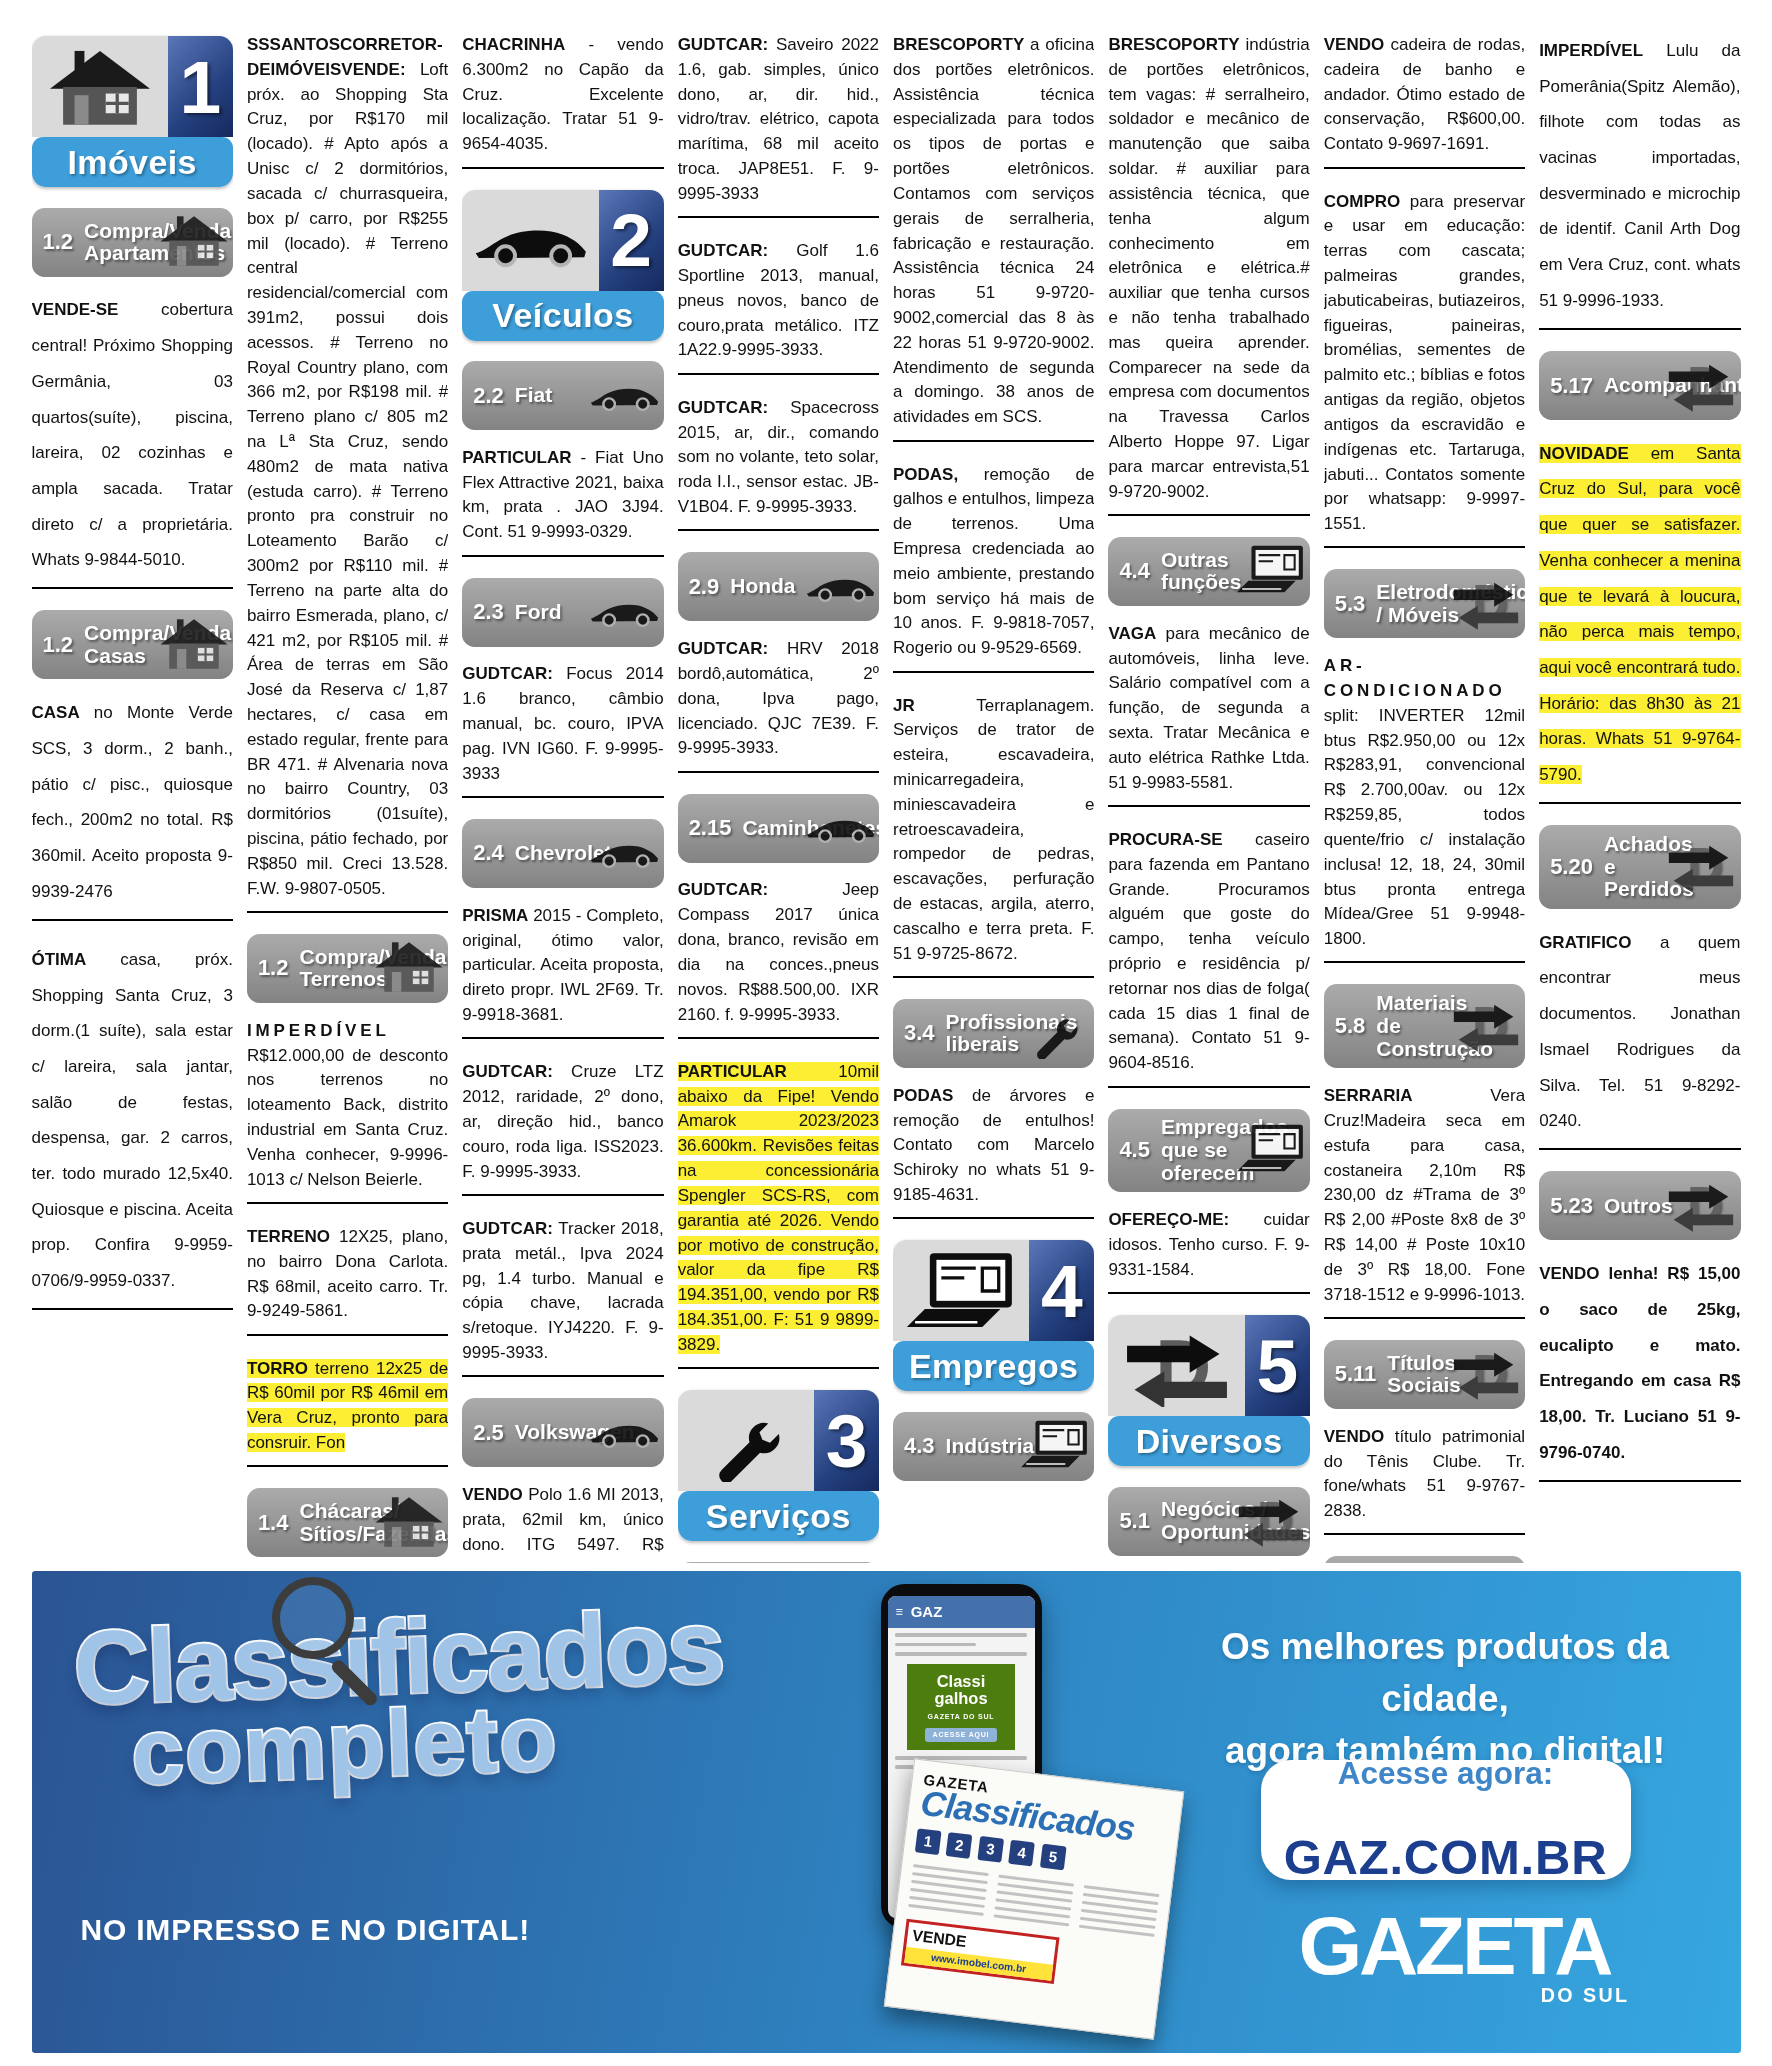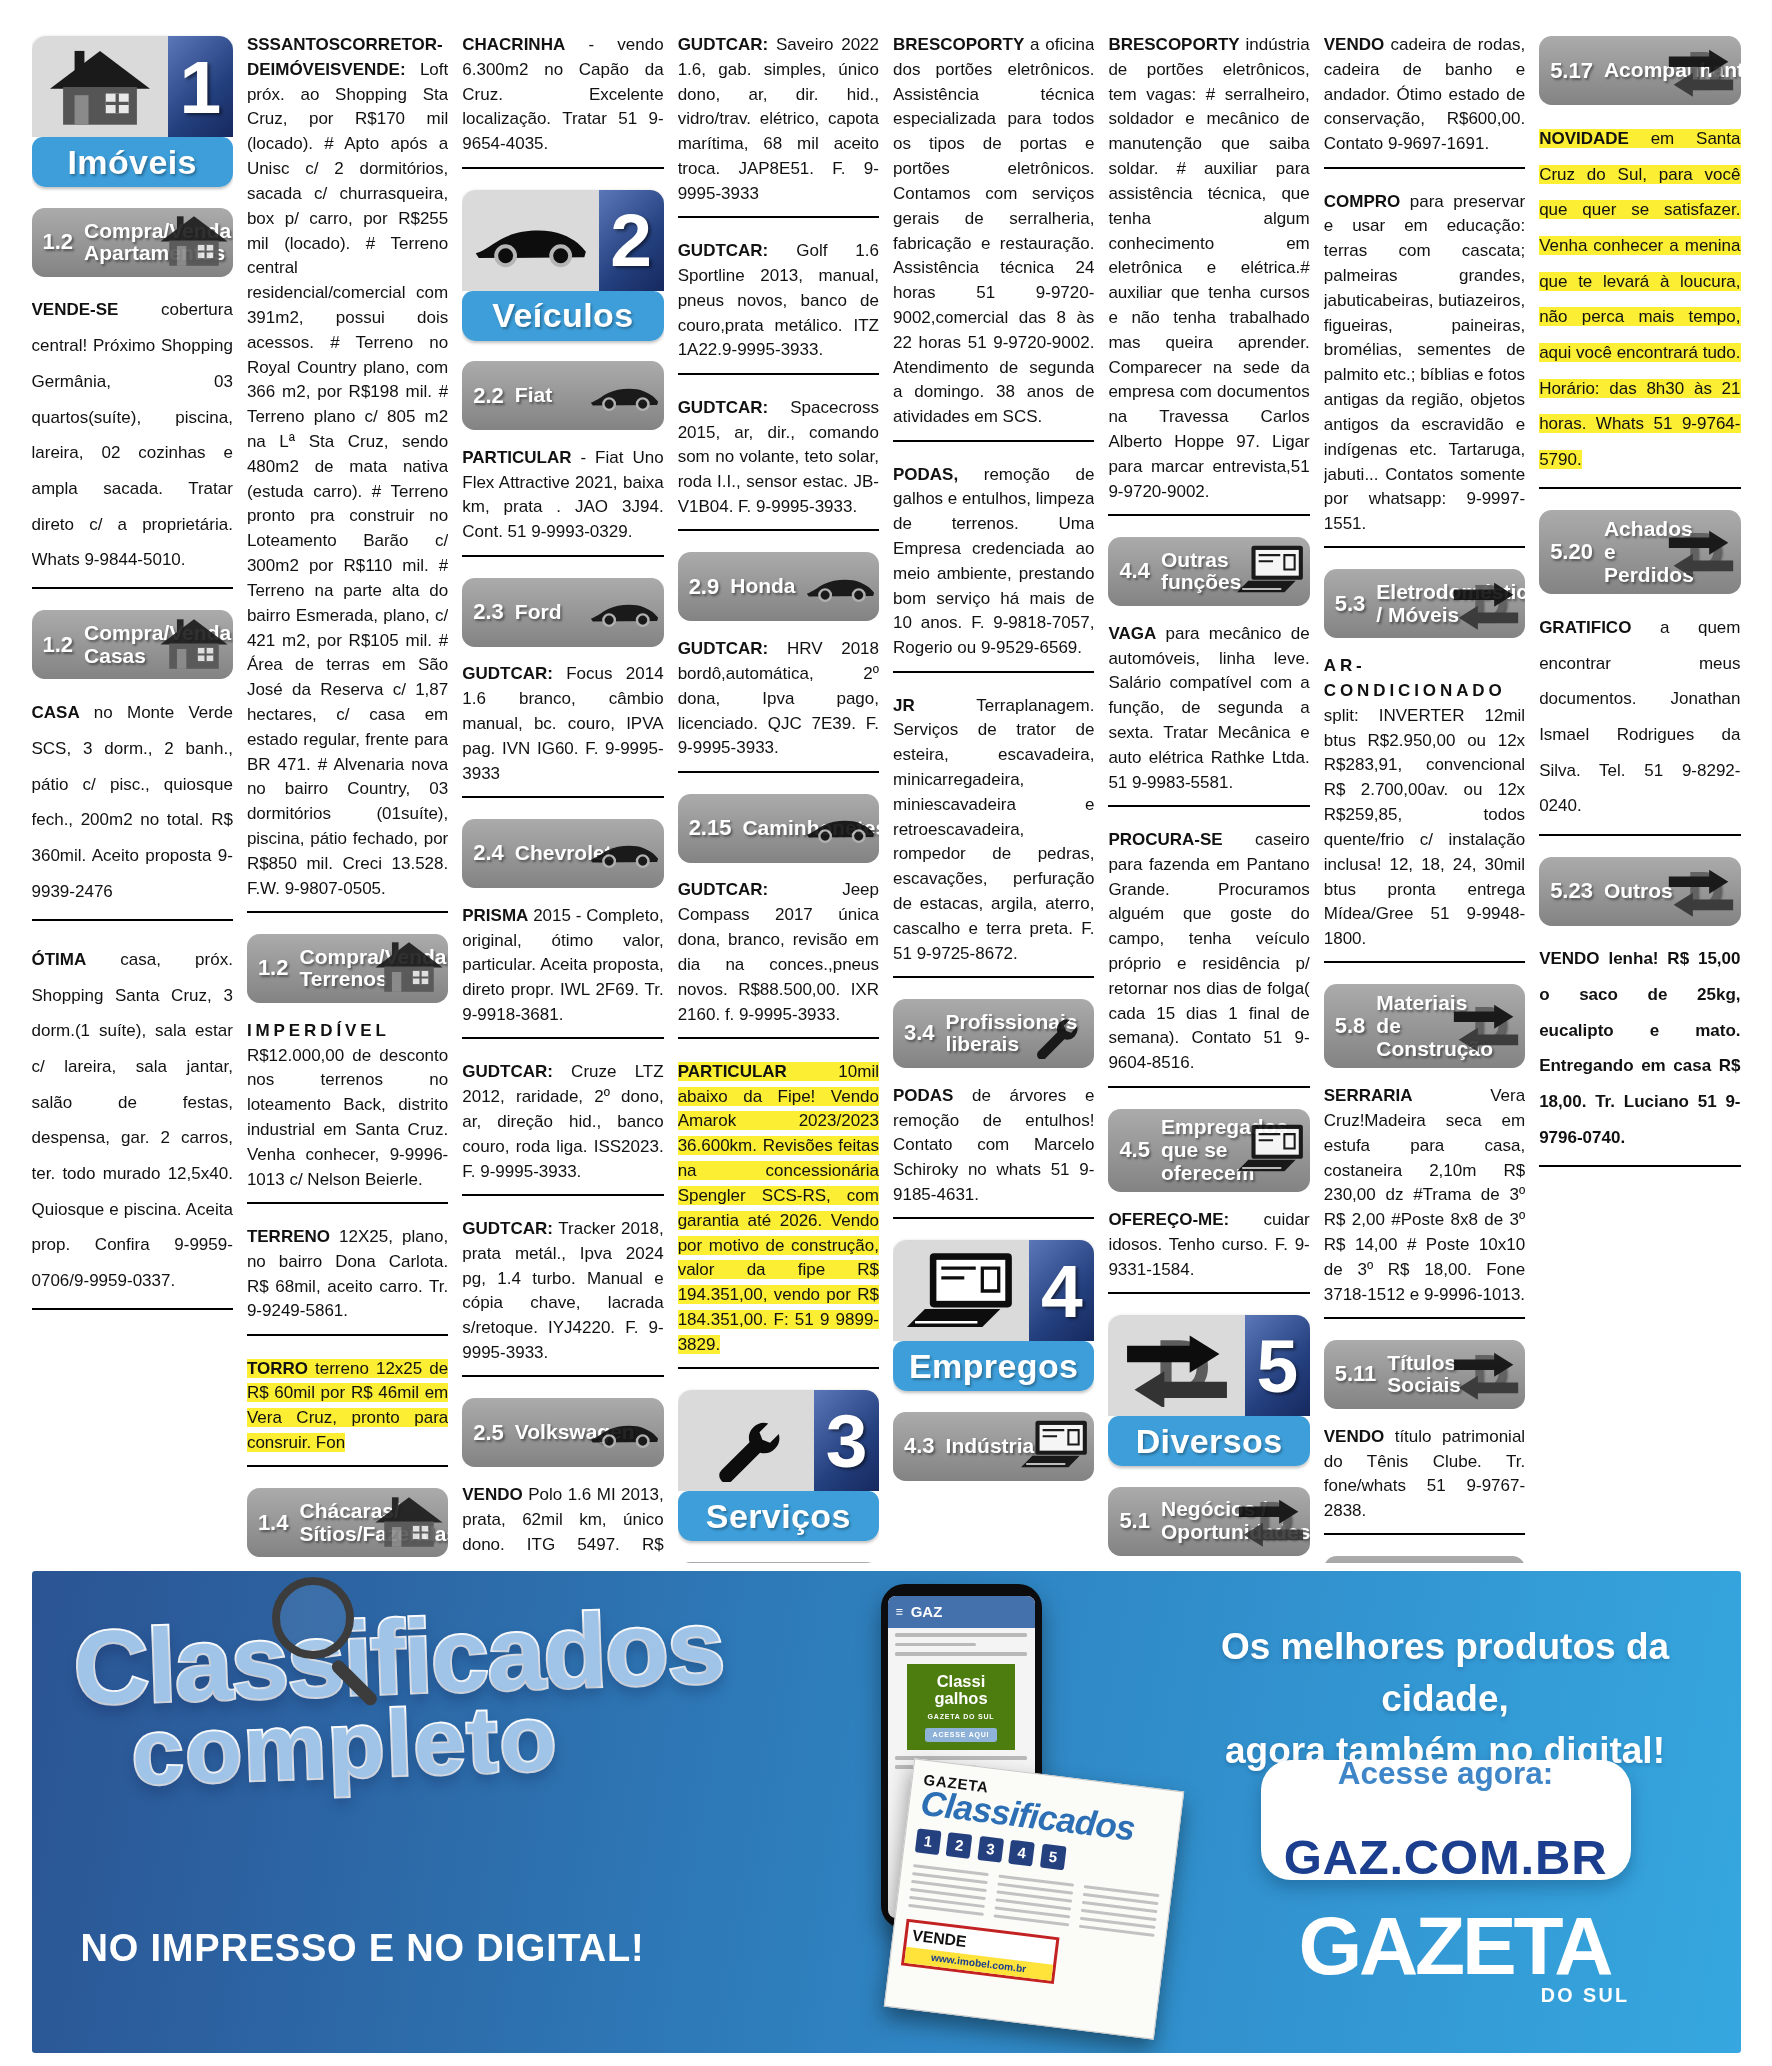--- a/index.html
+++ b/index.html
@@ -45,21 +45,21 @@
   .bn-headline { position:absolute; left:43px; top:27px; transform:rotate(-2deg);
                  font-weight:bold; color:#9fc4e8;
                  -webkit-text-stroke:3.9px #ffffff; paint-order:stroke fill;
                  text-shadow:0 7.9px 12.6px rgba(15,35,80,.35); }
   .bn-h1 { font-size:104px; letter-spacing:-1.6px; }
   .bn-h2 { font-size:93px; margin:-27px 0 0 55px; letter-spacing:1.6px; }
   .bn-mag { position:absolute; left:240px; top:6.3px; width:82px; height:82px;
             border:8.7px solid #3c3c3c; border-radius:50%; background:rgba(255,255,255,.08); }
   .bn-mag::after { content:''; position:absolute; width:12.6px; height:58px; background:#3c3c3c;
                    left:68px; top:69px; transform:rotate(-45deg); border-radius:6.3px; }
-  .bn-tagline { position:absolute; left:49px; top:356px; font-size:38px; font-weight:bold; color:#fff; letter-spacing:0.8px; }
+  .bn-tagline { position:absolute; left:49px; top:342px; font-size:30px; font-weight:bold; color:#fff; letter-spacing:0.8px; }
 
   .bn-phone { position:absolute; left:849px; top:12.6px; width:161px; height:345px;
               background:#0c0c0e; border-radius:23.6px; padding:12.6px 7px 11px 7px;
               box-shadow:0 12.6px 25px rgba(0,0,0,.38); }
   .bn-screen { width:100%; height:100%; background:#f4f4f4; border-radius:7.9px; overflow:hidden; }
   .bn-app-head { height:31.5px; background:#4470ab; color:#fff; display:flex; align-items:center; gap:7.9px;
                  padding:0 7.9px; font-weight:bold; font-size:15px; }
   .bn-app-head .burger { font-size:12.6px; font-weight:normal; }
   .bn-ln { height:3.9px; background:#b9b9b9; border-radius:1.6px; margin:5.5px 7.9px; }
   .bn-ln.short { width:55%; }
@@ -405,20 +405,21 @@
           <span class="sub-code">5.12</span>
           <span class="sub-name">Animais e Veterinários</span>
           <span class="sub-icon"><svg viewBox="0 0 150 110">
               <text x="46" y="92" font-size="104" font-weight="bold" fill="#5c5c5c" font-family="sans-serif">D</text>
               <path d="M8 28 h84 v-14 l40 25 -40 25 v-14 h-84 Z" fill="#0d0d0d"></path>
               <path d="M142 76 h-84 v-14 l-40 25 40 25 v-14 h84 Z" fill="#333"></path>
             </svg></span>
         </div>
       </div>
       <div class="col">
+        <div class="ad loose"><span class="adtext"><span class="lead">IMPERDÍVEL</span> Lulu da Pomerânia(Spitz Alemão), filhote com todas as vacinas importadas, desverminado e microchip de identif. Canil Arth Dog em Vera Cruz, cont. whats 51 9-9996-1933.</span></div>
         <div class="sub">
           <span class="sub-code">5.17</span>
           <span class="sub-name">Acompanhantes</span>
           <span class="sub-icon"><svg viewBox="0 0 150 110">
               <text x="46" y="92" font-size="104" font-weight="bold" fill="#5c5c5c" font-family="sans-serif">D</text>
               <path d="M8 28 h84 v-14 l40 25 -40 25 v-14 h-84 Z" fill="#0d0d0d"></path>
               <path d="M142 76 h-84 v-14 l-40 25 40 25 v-14 h84 Z" fill="#333"></path>
             </svg></span>
         </div>
         <div class="ad hl loose"><span class="adtext"><span class="lead">NOVIDADE</span> em Santa Cruz do Sul, para você que quer se satisfazer. Venha conhecer a menina que te levará à loucura, não perca mais tempo, aqui você encontrará tudo. Horário: das 8h30 às 21 horas. Whats 51 9-9764-5790.</span></div>

